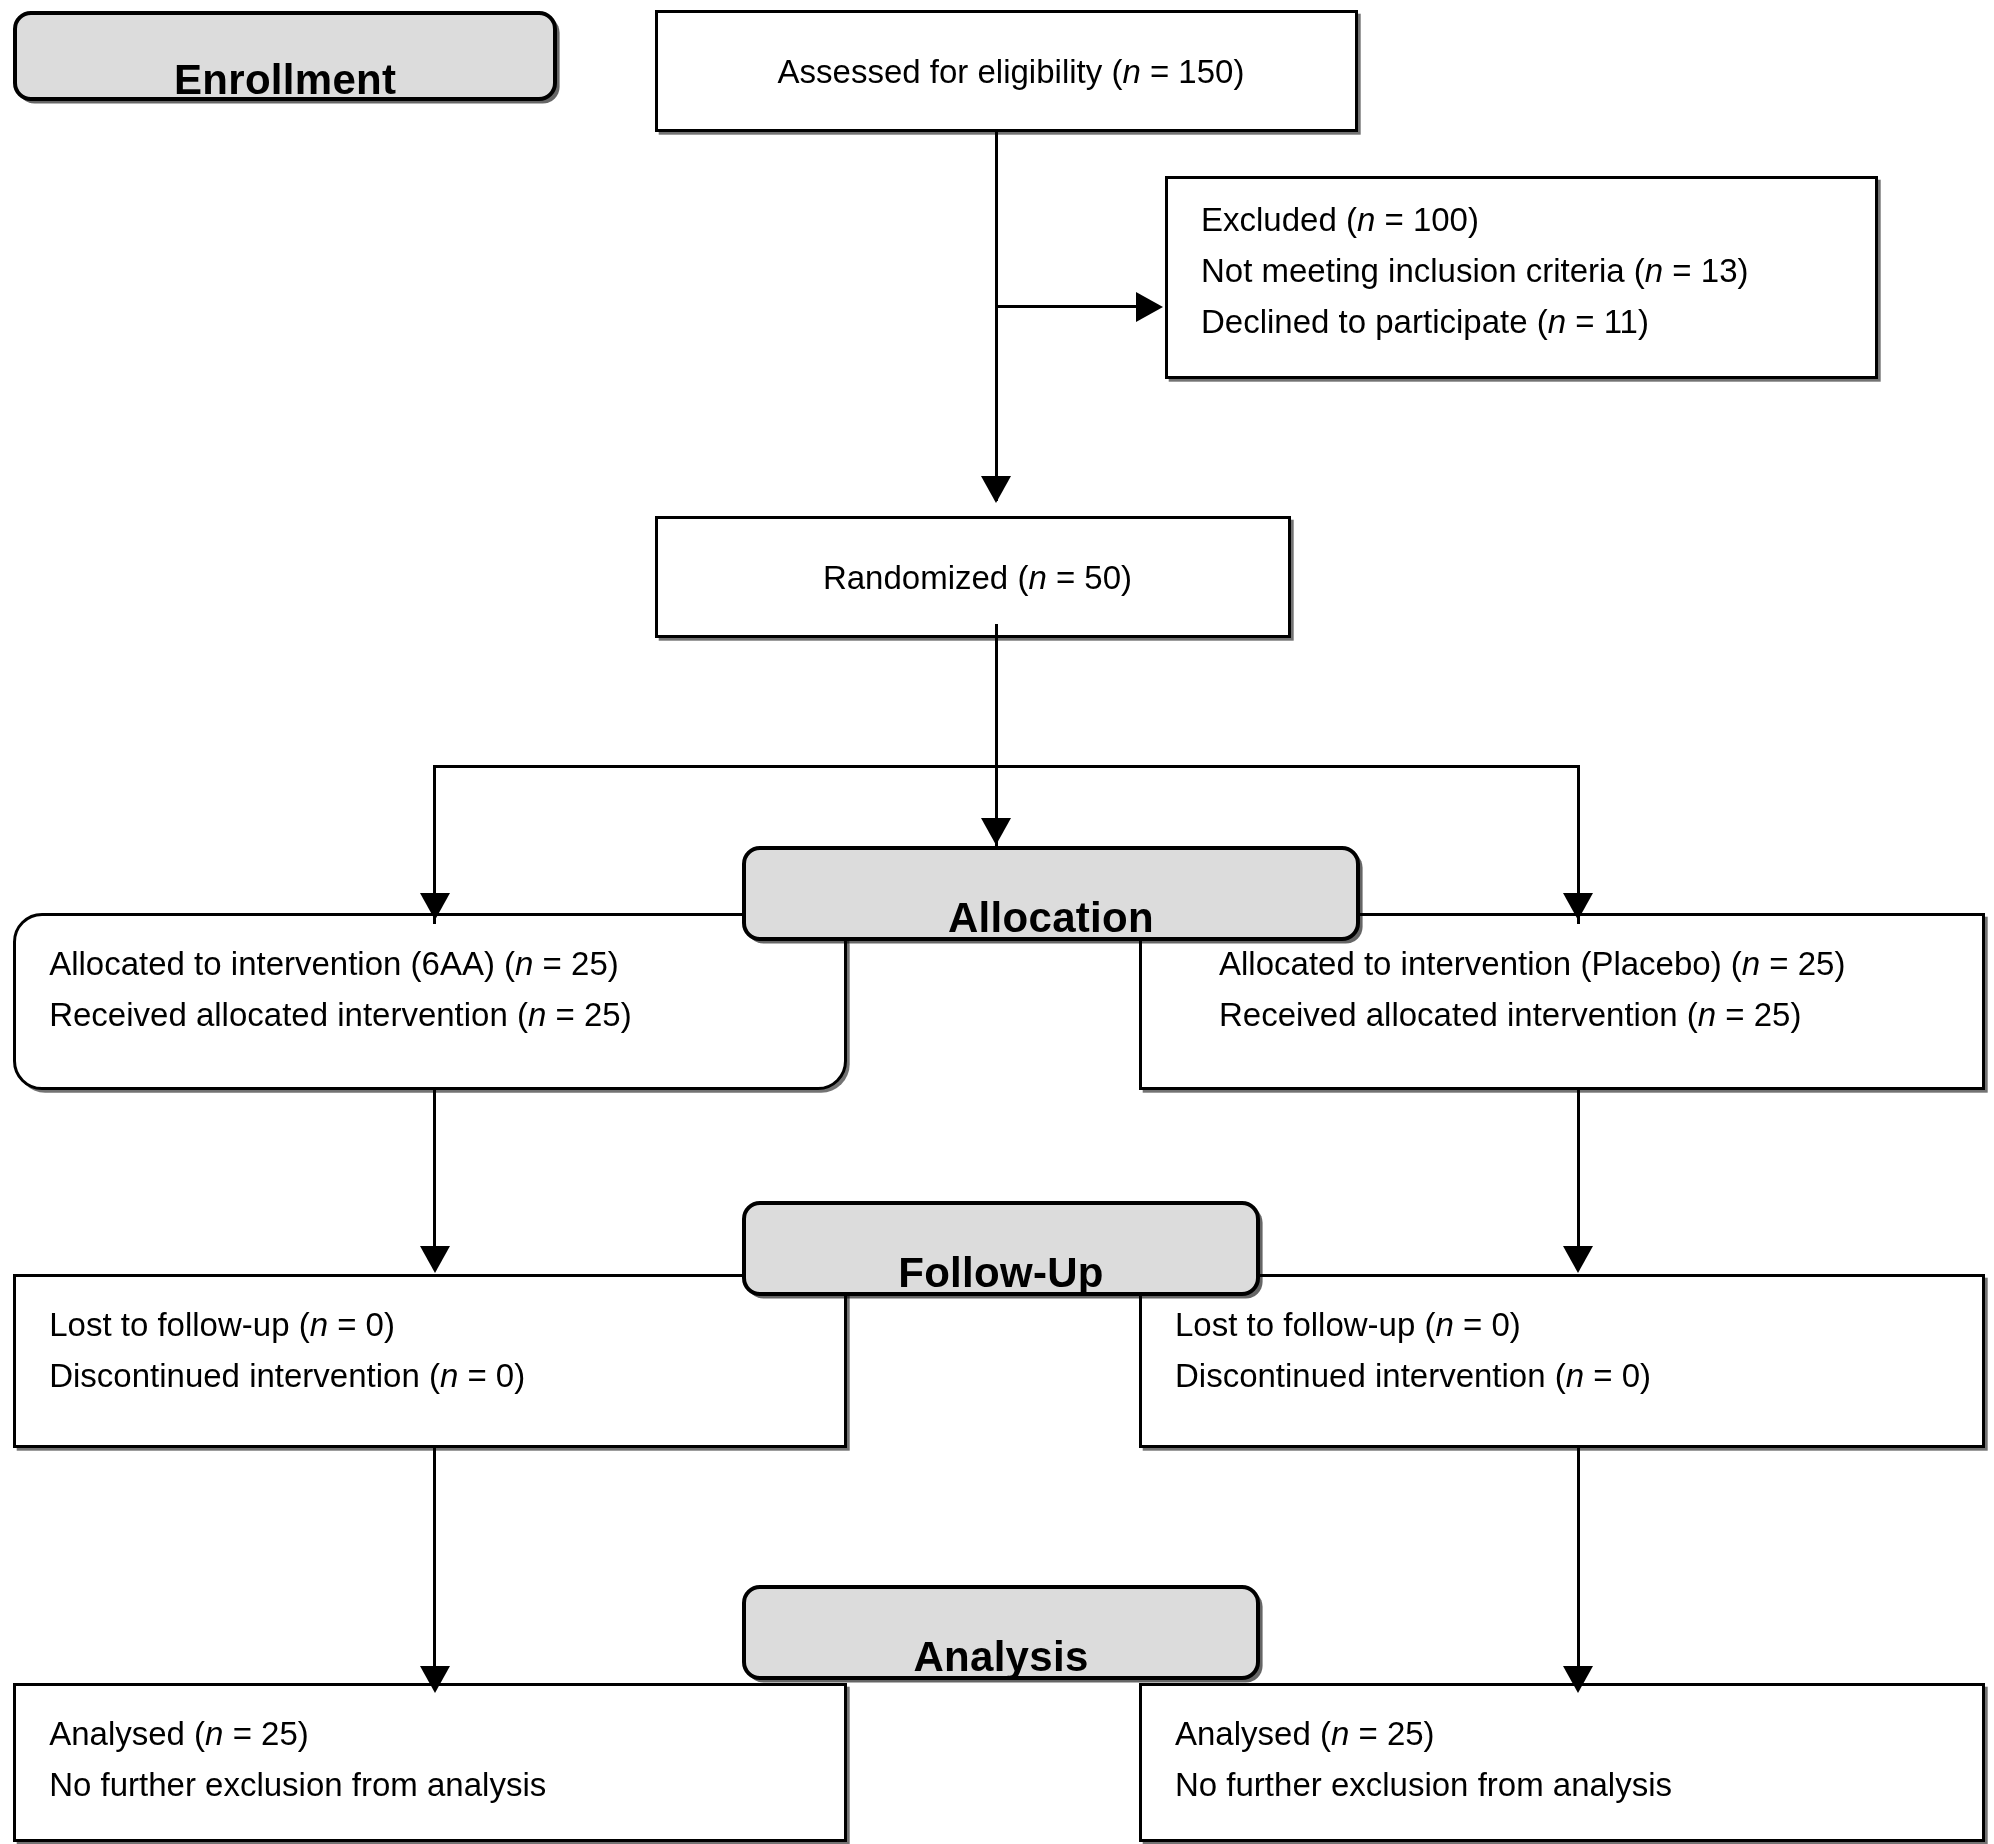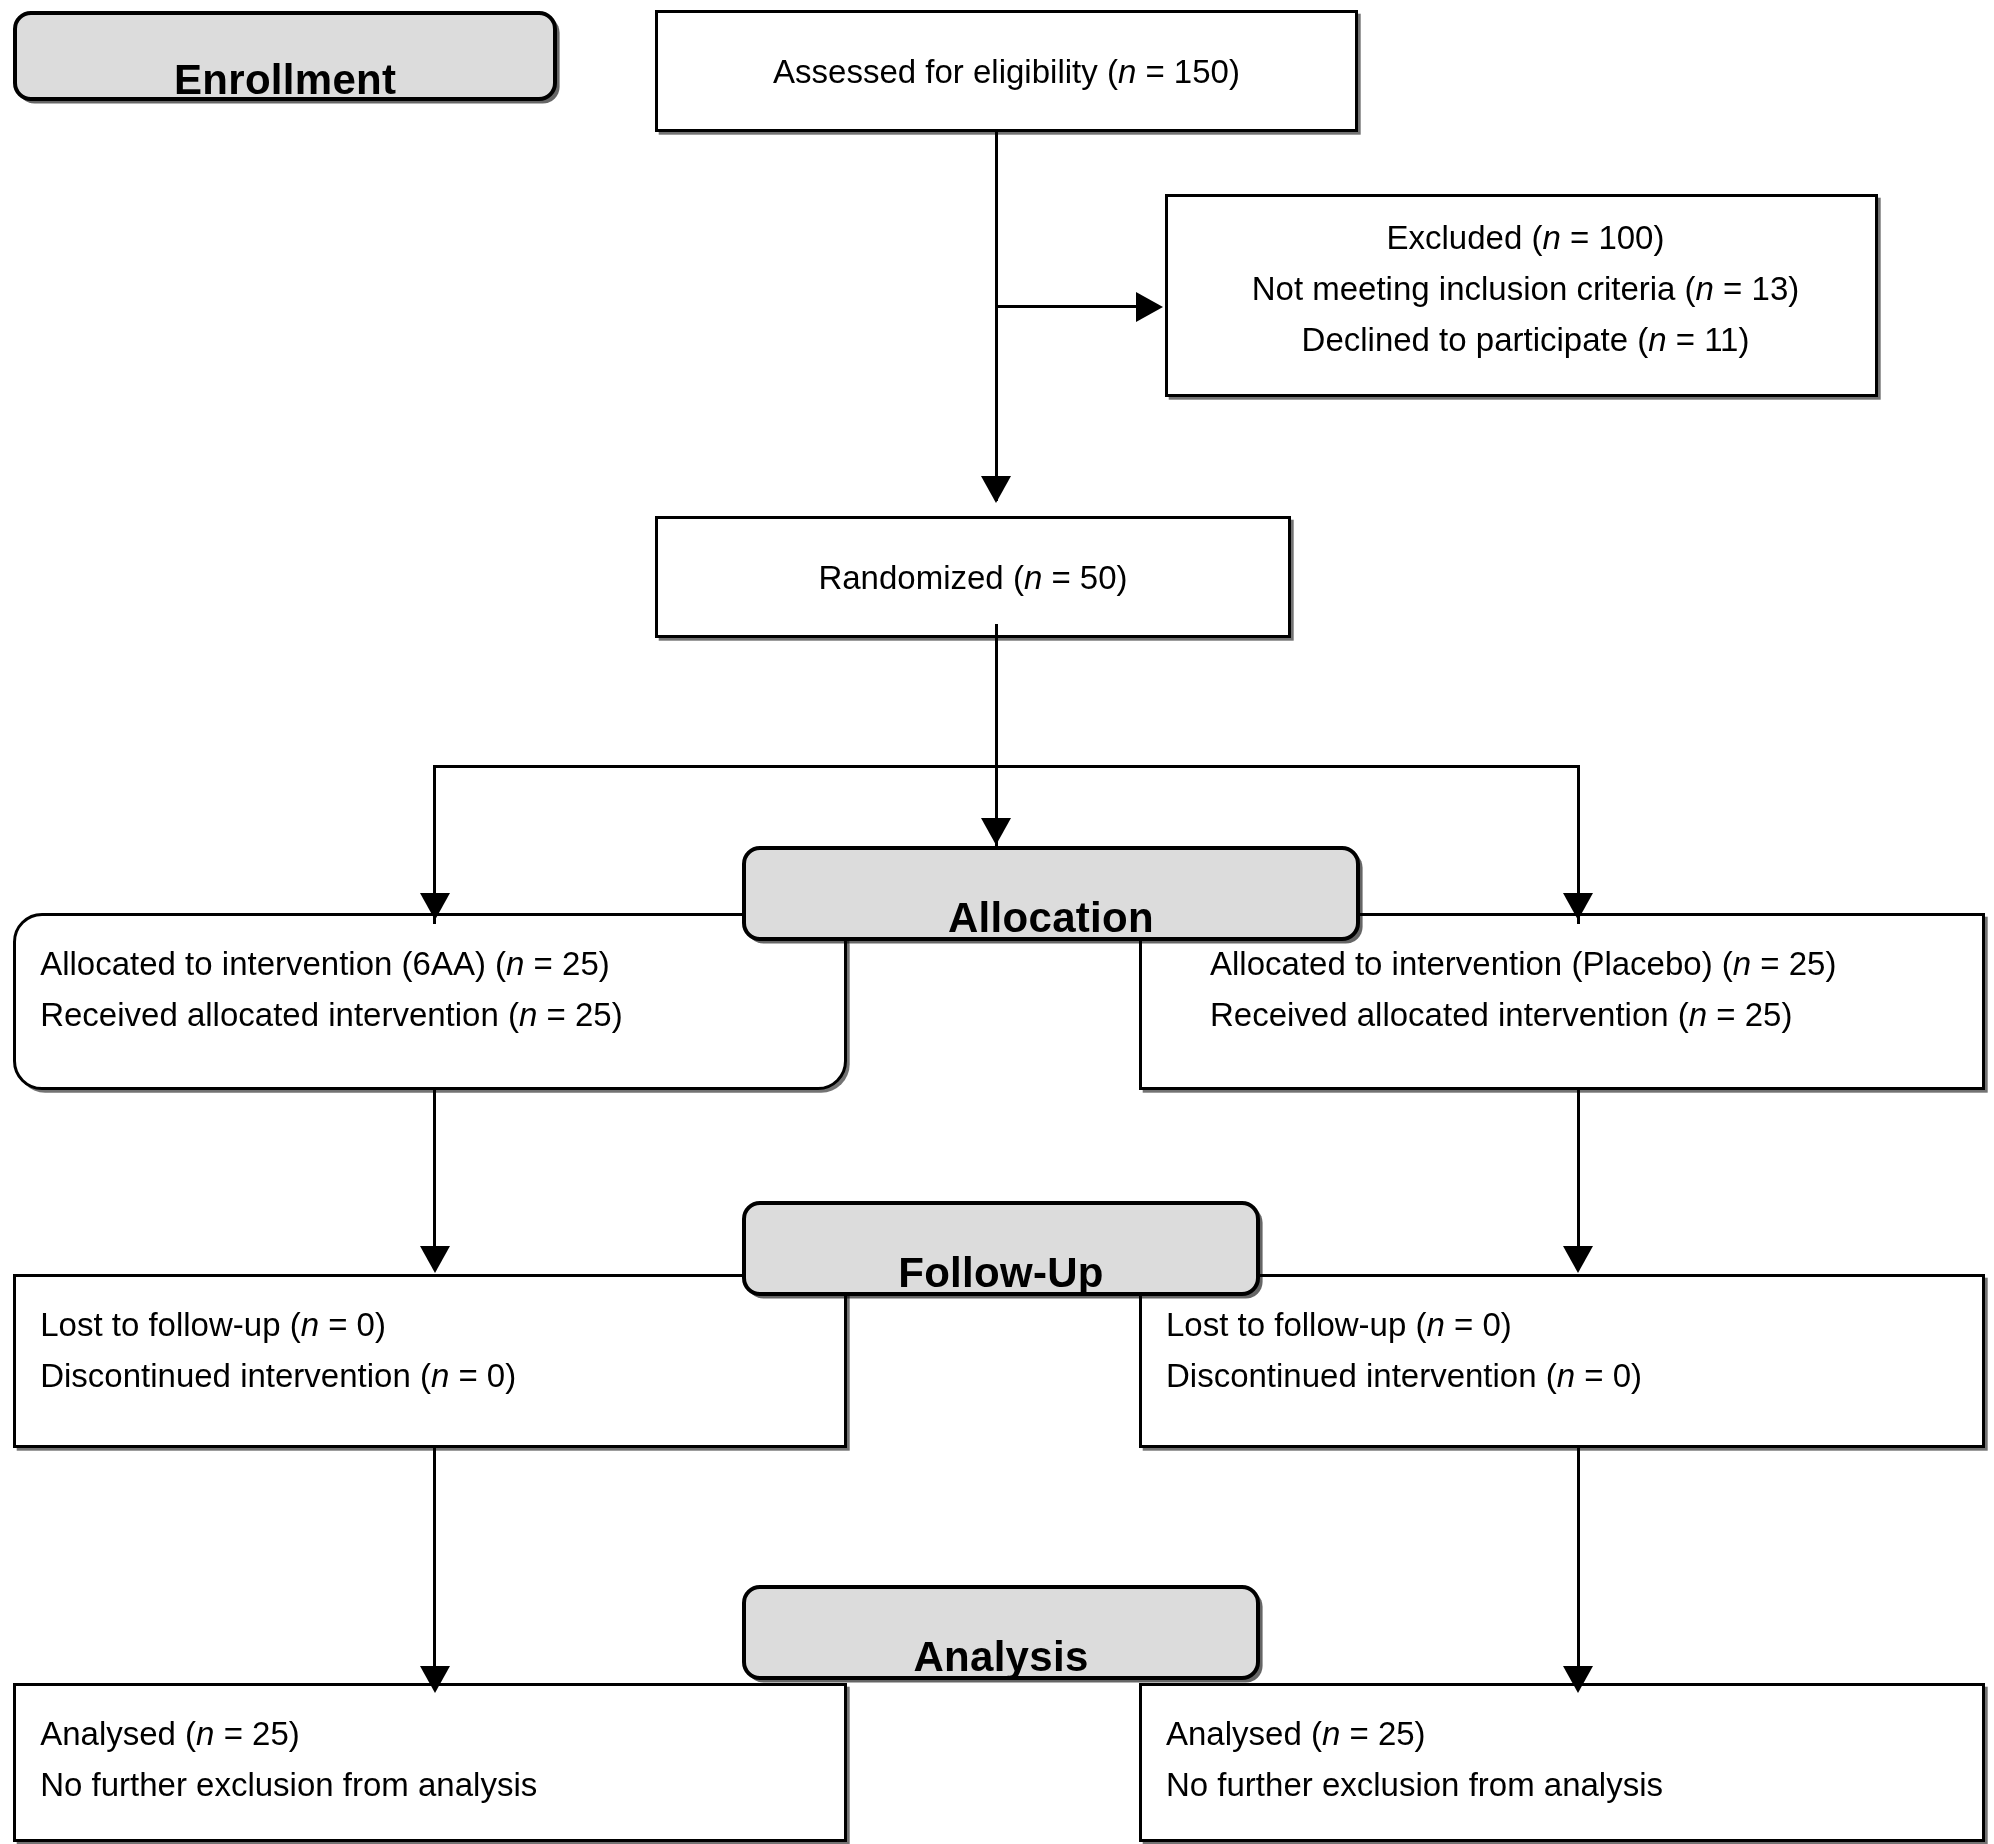--- a/index.html
+++ b/index.html
@@ -32,20 +32,21 @@
   .box.center .lines {
     left: 0;
     right: 0;
     text-align: center;
   }
   .line {
     font-size: 33px;
     line-height: 51px;
     color: #000000;
     white-space: nowrap;
+    padding-left: 9px;
   }
   .line .it {
     font-style: italic;
   }
 
   
   .section-header {
     position: absolute;
     box-sizing: border-box;
     background: #dcdcdc;
@@ -111,21 +112,21 @@
       <div class="line"><span>Assessed for eligibility (</span><span class="it">n</span><span> = 150)</span></div>
     </div>
   </div>
 
   <div class="vline" style="left:995px; top:131px; height:370px;"></div>
   <div class="arrow-down" style="left:981px; top:476px;"></div>
 
   <div class="hline" style="left:995px; top:305px; width:159px;"></div>
   <div class="arrow-right" style="left:1136px; top:292px;"></div>
 
-  <div class="box" style="left:1165px; top:194px; width:713px; height:203px;text-align:center;">
+  <div class="box" style="left:1165px; top:176px; width:713px; height:203px;">
     <div class="lines" style="top:15px;">
       <div class="line"><span>Excluded (</span><span class="it">n</span><span> = 100)</span></div>
       <div class="line"><span>Not meeting inclusion criteria (</span><span class="it">n</span><span> = 13)</span></div>
       <div class="line"><span>Declined to participate (</span><span class="it">n</span><span> = 11)</span></div>
     </div>
   </div>
 
   <div class="box center" style="left:655px; top:516px; width:636px; height:122px;">
     <div class="lines" style="top:33px;">
       <div class="line"><span>Randomized (</span><span class="it">n</span><span> = 50)</span></div>

